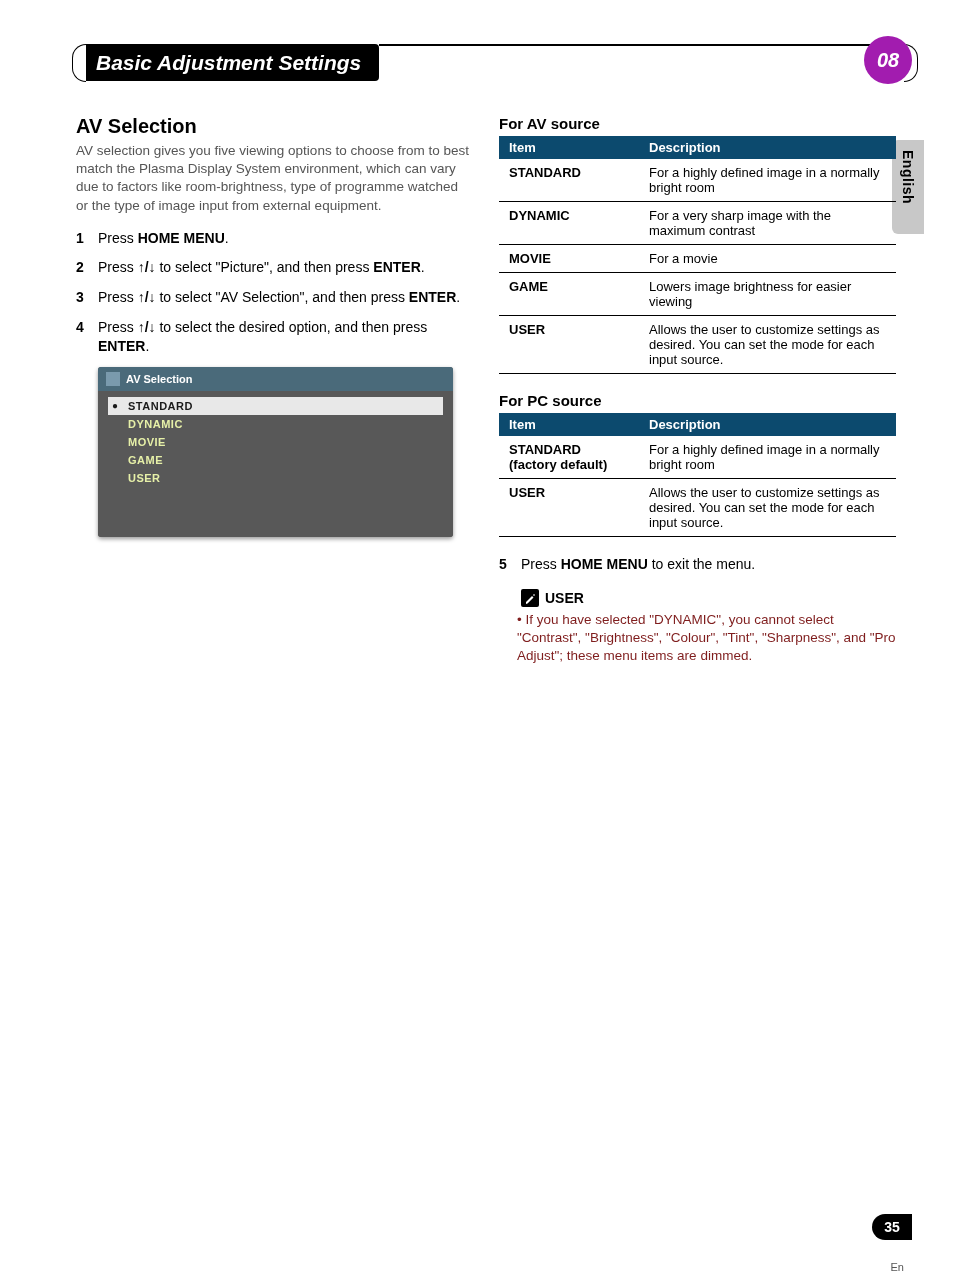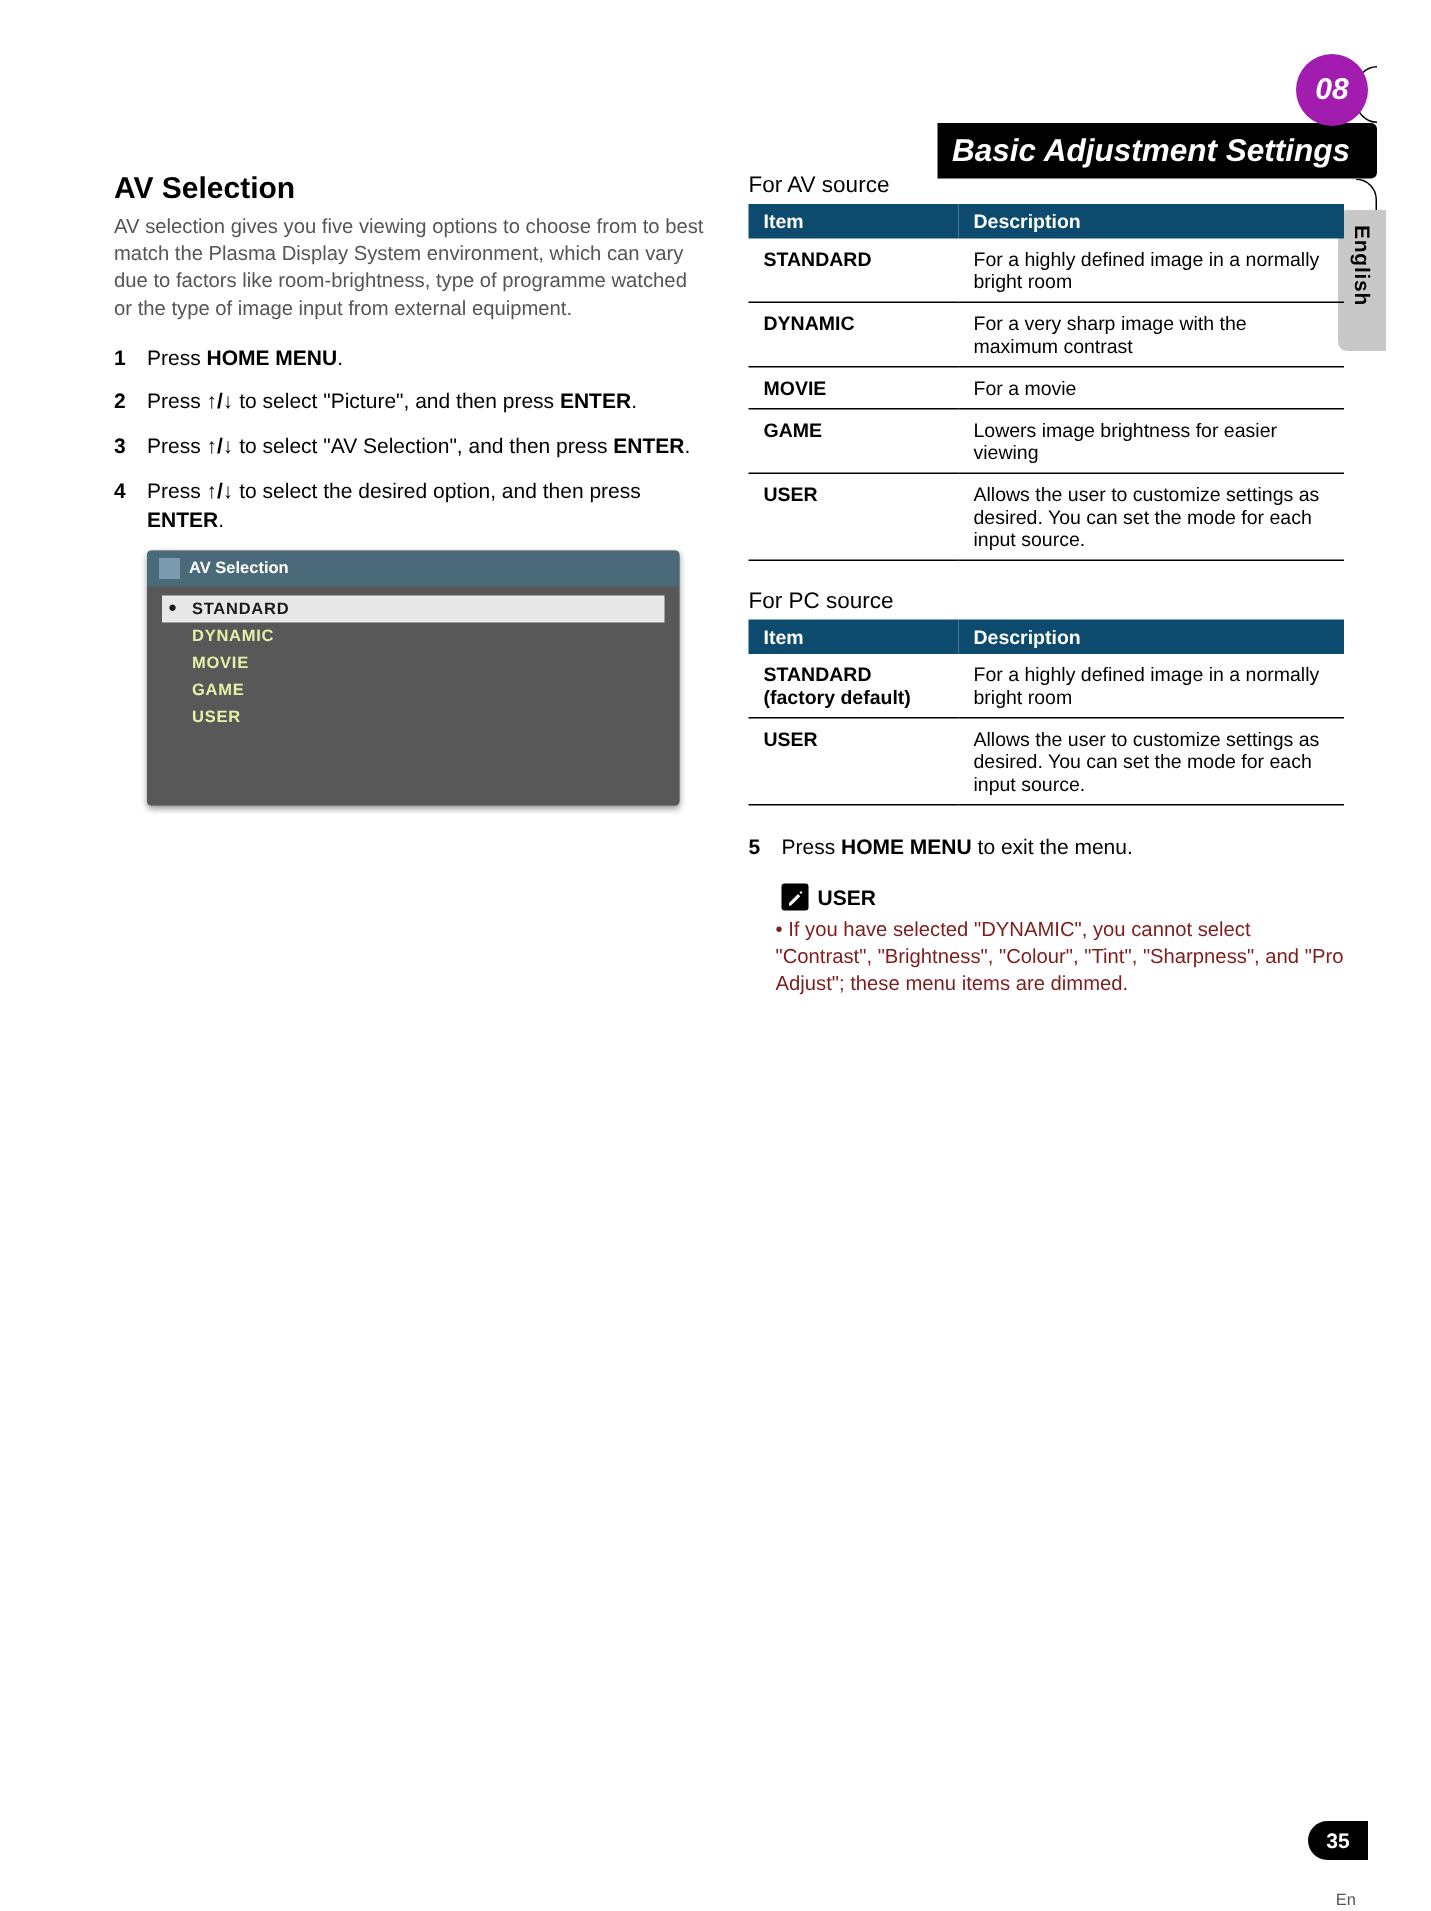--- a/index.html
+++ b/index.html
@@ -1,17 +1,17 @@
 <!DOCTYPE html>
 <html><head>
   <meta charset="utf-8">
   <style>
     * { margin: 0; padding: 0; box-sizing: border-box; }
     body { font-family: Arial, Helvetica, sans-serif; background: #fff; width: 954px; height: 1274px; position: relative; color: #000; }
-    .header-bar { position: absolute; top: 44px; left: 72px; right: 36px; display: flex; align-items: flex-end; flex-direction: column; }
+    .header-bar { position: absolute; top: 44px; left: 72px; right: 36px; display: flex; align-items: flex-start; }
     .header-paren-l { width: 14px; height: 38px; border-left: 1.5px solid #000; border-top: 1.5px solid #000; border-bottom: 1.5px solid #000; border-radius: 18px 0 0 18px; }
     .header-box { background: #000; color: #fff; font-size: 21px; font-weight: bold; font-style: italic; padding: 6px 18px 6px 10px; line-height: 1.2; border-radius: 0 4px 4px 0; }
     .header-line { flex: 1; height: 1.5px; background: #000; }
     .header-paren-r { width: 14px; height: 38px; border-right: 1.5px solid #000; border-top: 1.5px solid #000; border-bottom: 1.5px solid #000; border-radius: 0 18px 18px 0; }
     .chapter-num { position: absolute; top:36px; right: 42px; background: #a21caf; color: #fff; width: 48px; height: 48px; border-radius: 24px; display: flex; align-items: center; justify-content: center; font-size: 20px; font-weight: bold; font-style: italic; }
     .lang-tab { position: absolute; right: 30px; top: 140px; background: #c8c8c8; border-radius: 6px 0 0 6px; padding: 10px 6px 30px 6px; width: 32px; display:flex; align-items:flex-start; justify-content:center; }
     .lang-tab span { writing-mode: vertical-rl; text-orientation: mixed; font-weight: bold; font-size: 14px; color:#000; transform: rotate(0deg); letter-spacing: 0.5px; }
     .content { position: absolute; top: 115px; left: 76px; width: 820px; display: flex; gap: 26px; }
     .col { flex: 1; }
     h2.section-title { font-size: 20px; font-weight: bold; margin-bottom: 4px; }
@@ -20,21 +20,21 @@
     .step-num { font-weight: bold; width: 22px; flex-shrink: 0; }
     .step-text { flex: 1; }
     .arrows { font-weight: bold; }
     .osd-box { margin-left: 22px; width: 355px; background: #5a5a5a; border-radius: 3px; overflow: hidden; box-shadow: 0 2px 4px rgba(0,0,0,0.4); }
     .osd-title { background: #4a6a7a; color: #fff; font-size: 11px; font-weight: bold; padding: 5px 8px; display:flex; align-items:center; gap:6px; }
     .osd-icon { width:14px; height:14px; background:#7a9aad; display:inline-block; }
     .osd-items { background: #585858; padding: 6px 10px 50px 10px; }
     .osd-item { color: #e6f0a8; font-size: 11px; font-weight: bold; padding: 3px 6px 3px 20px; letter-spacing: 0.5px; position:relative; }
     .osd-item.sel { background: #e8e8e8; color: #1a1a1a; }
     .osd-item.sel::before { content: "●"; position: absolute; left: 4px; top: 3px; font-size: 10px; color:#1a1a1a; }
-    .subhead { font-size: 15px; font-weight: normal; margin-bottom: 4px; }
+    .subhead { font-size: 15px; font-weight: bold; margin-bottom: 4px; }
     table { width: 100%; border-collapse: collapse; font-size: 13px; }
     thead th { background: #0c4a6e; color: #fff; font-weight: bold; text-align: left; padding: 4px 10px; }
     tbody td { border-bottom: 1px solid #000; padding: 6px 10px; vertical-align: top; }
     tbody td.itemc { font-weight: bold; width: 140px; }
     .spacer { height: 18px; }
     .note-head { display:flex; align-items:center; gap:6px; margin: 14px 0 4px 22px; }
     .note-icon { width:18px; height:18px; background:#000; border-radius:2px; display:flex; align-items:center; justify-content:center; color:#fff; font-size:12px; }
     .note-txt { font-weight: bold; font-size: 14px; }
     .note-body { font-size: 13.5px; color: #7f1d1d; line-height: 1.35; margin-left: 18px; }
     .page-num { position: absolute; bottom: 34px; right: 42px; background: #000; color:#fff; width: 40px; height: 26px; border-radius: 13px 0 0 13px; display:flex; align-items:center; justify-content:center; font-weight:bold; font-size:14px; }

